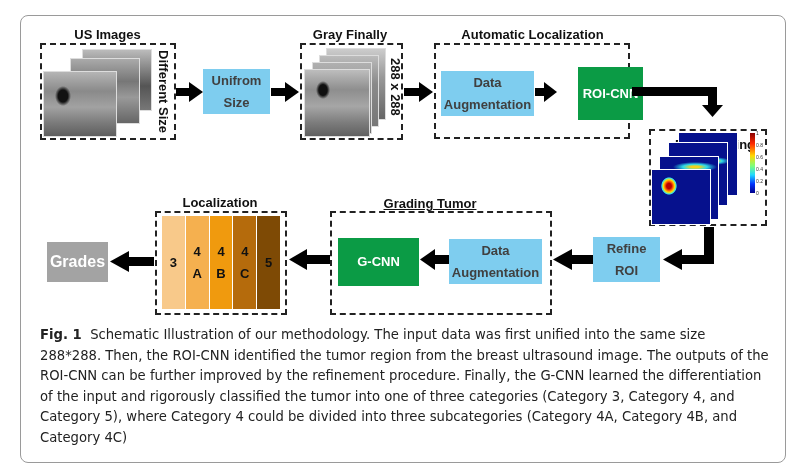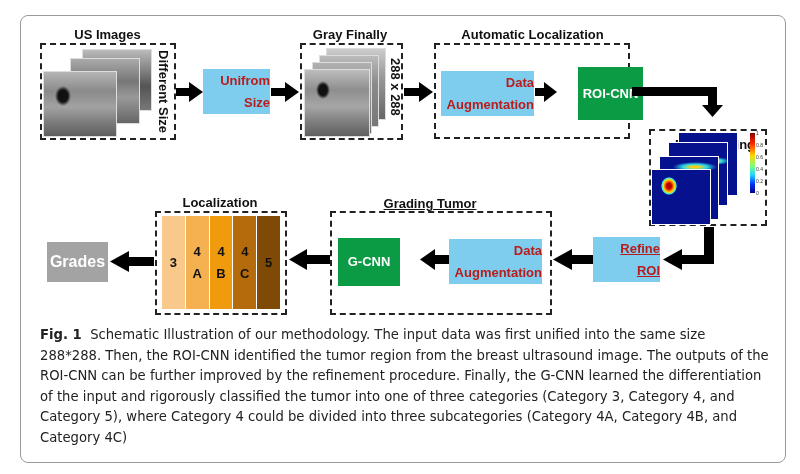--- a/index.html
+++ b/index.html
@@ -2,21 +2,21 @@
 <html><head>
 <meta charset="utf-8">
 <style>
   html, body { margin: 0; padding: 0; background: #ffffff; }
   body { width: 800px; height: 474px; position: relative; overflow: hidden; font-family: "Liberation Sans", sans-serif; }
   .frame { position: absolute; left: 20px; top: 15px; width: 766px; height: 448px; border: 1px solid #9a9a9a; border-radius: 8px; box-sizing: border-box; }
   .abs { position: absolute; }
   .dash { position: absolute; border: 2px dashed #222; box-sizing: border-box; }
   .title { position: absolute; font-weight: bold; font-size: 13px; color: #111; white-space: nowrap; text-align: center; }
   .box { position: absolute; display: flex; flex-direction: column; align-items: center; justify-content: center; font-weight: bold; font-size: 13px; text-align: center; line-height: 22px; box-sizing: border-box; }
-  .blue { background: #7ecdef; color: #b91c1c; align-items: flex-end; }
+  .blue { background: #7ecdef; color: #404040; }
   .green { background: #0b9b45; color: #ffffff; }
   .gray { background: #a3a3a3; color: #ffffff; font-size: 16px; }
   .vtext { position: absolute; writing-mode: vertical-rl; font-weight: bold; font-size: 13px; color: #111; white-space: nowrap; }
   .us-img { position: absolute; border: 1px solid #ddd; box-sizing: border-box; }
   .heat { position: absolute; background: #06118d; border: 1px solid #fff; box-sizing: border-box; }
   .prob-cell { position: absolute; top: 0; height: 100%; display: flex; flex-direction: column; align-items: center; justify-content: center; font-weight: bold; font-size: 13px; line-height: 22px; color: #111; border-right: 1px solid #fff; box-sizing: border-box; }
   .caption { position: absolute; left: 40px; top: 325px; width: 730px; font-family: "DejaVu Sans", sans-serif; font-size: 13.2px; line-height: 20.6px; color: #222; }
   .caption b { font-weight: bold; }
   svg.arrows { position: absolute; left: 0; top: 0; }
 </style>
@@ -64,28 +64,28 @@
 <div class="abs" style="left:750px; top:133px; width:5px; height:60px; background:linear-gradient(180deg,#8a0000 0%,#ff2a00 18%,#ffd800 38%,#7dff7d 55%,#1fd7ff 70%,#0033ff 85%,#00008a 100%);"></div>
 <div class="abs" style="left:756px; top:130px; width:14px; height:66px; font-size:5px; color:#333; display:flex; flex-direction:column; justify-content:space-between; line-height:6px;">
   <span>1</span>
   <span>0.8</span>
   <span>0.6</span>
   <span>0.4</span>
   <span>0.2</span>
   <span>0</span>
 </div>
 
-<div class="box blue" style="left:593px; top:237px; width:67px; height:45px;text-decoration:underline;">
+<div class="box blue" style="left:593px; top:237px; width:67px; height:45px;">
   <span>Refine</span>
   <span>ROI</span>
 </div>
 
 <div class="title" style="left:330px; top:196px; width:200px;text-decoration:underline;">Grading Tumor</div>
 <div class="dash" style="left:330px; top:211px; width:222px; height:104px;"></div>
-<div class="box green" style="left:338px; top:238px; width:62px; height:48px;">
+<div class="box green" style="left:338px; top:238px; width:81px; height:48px;">
   <span>G-CNN</span>
 </div>
 <div class="box blue" style="left:449px; top:239px; width:93px; height:45px;">
   <span>Data</span>
   <span>Augmentation</span>
 </div>
 
 <div class="title" style="left:155px; top:195px; width:130px;">Localization</div>
 <div class="dash" style="left:155px; top:211px; width:132px; height:104px;"></div>
 <div class="abs" id="prob-bar" style="left:162px; top:216px; width:119px; height:93px;">

